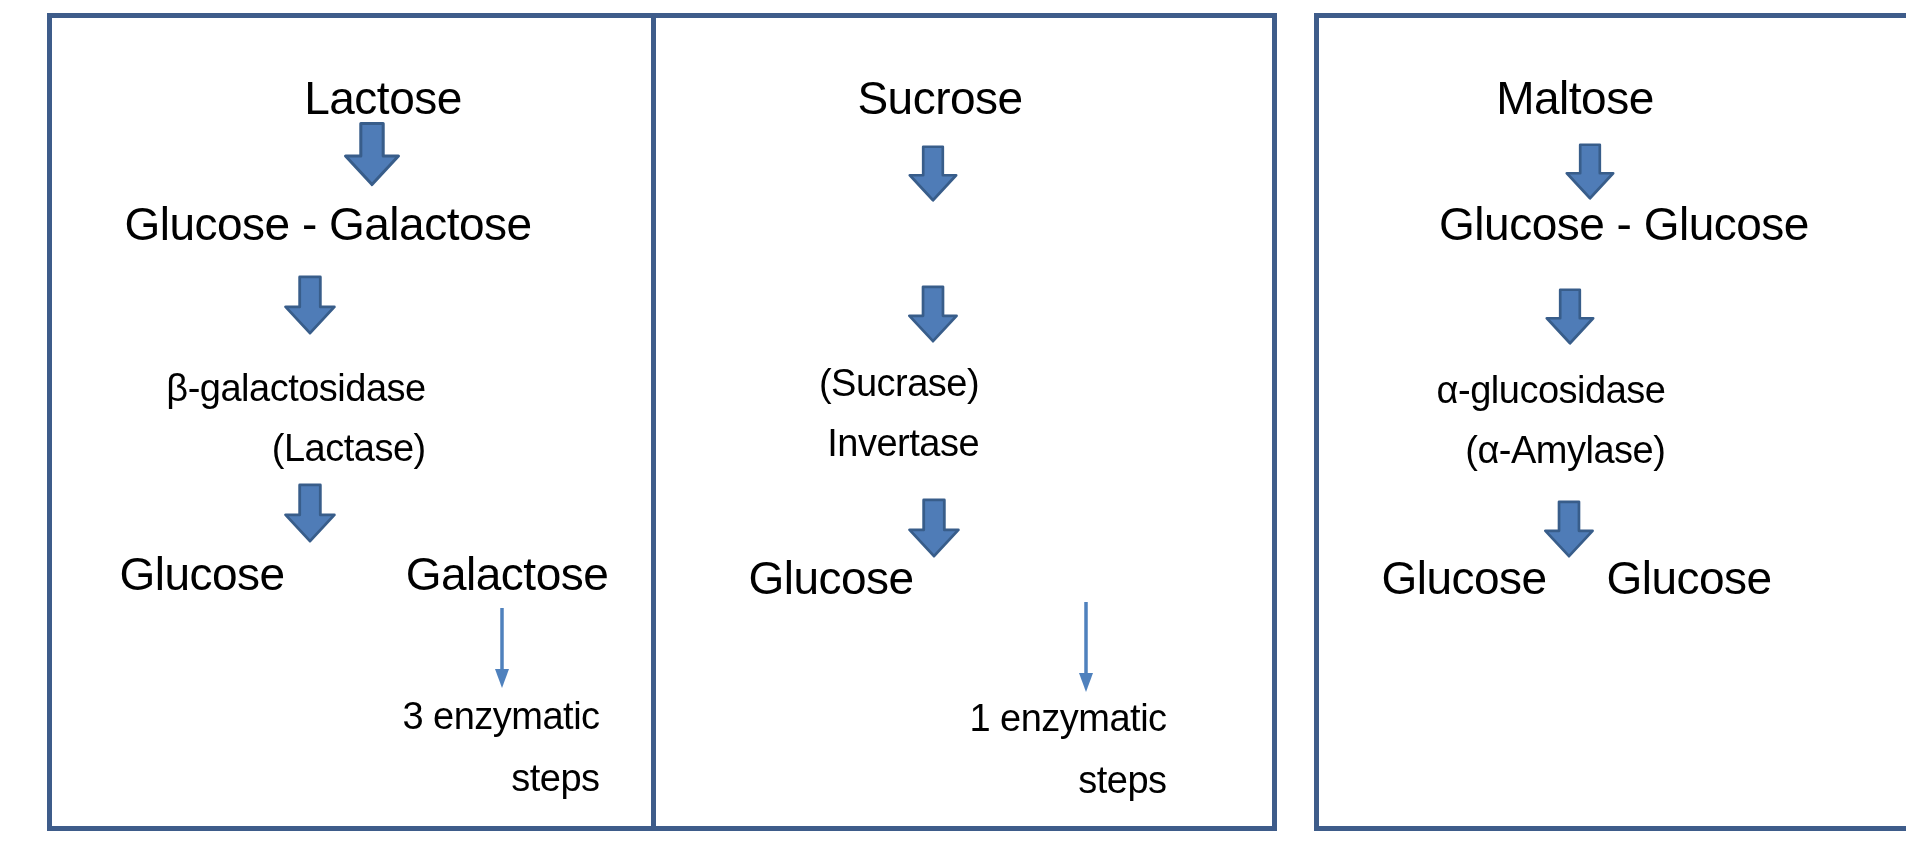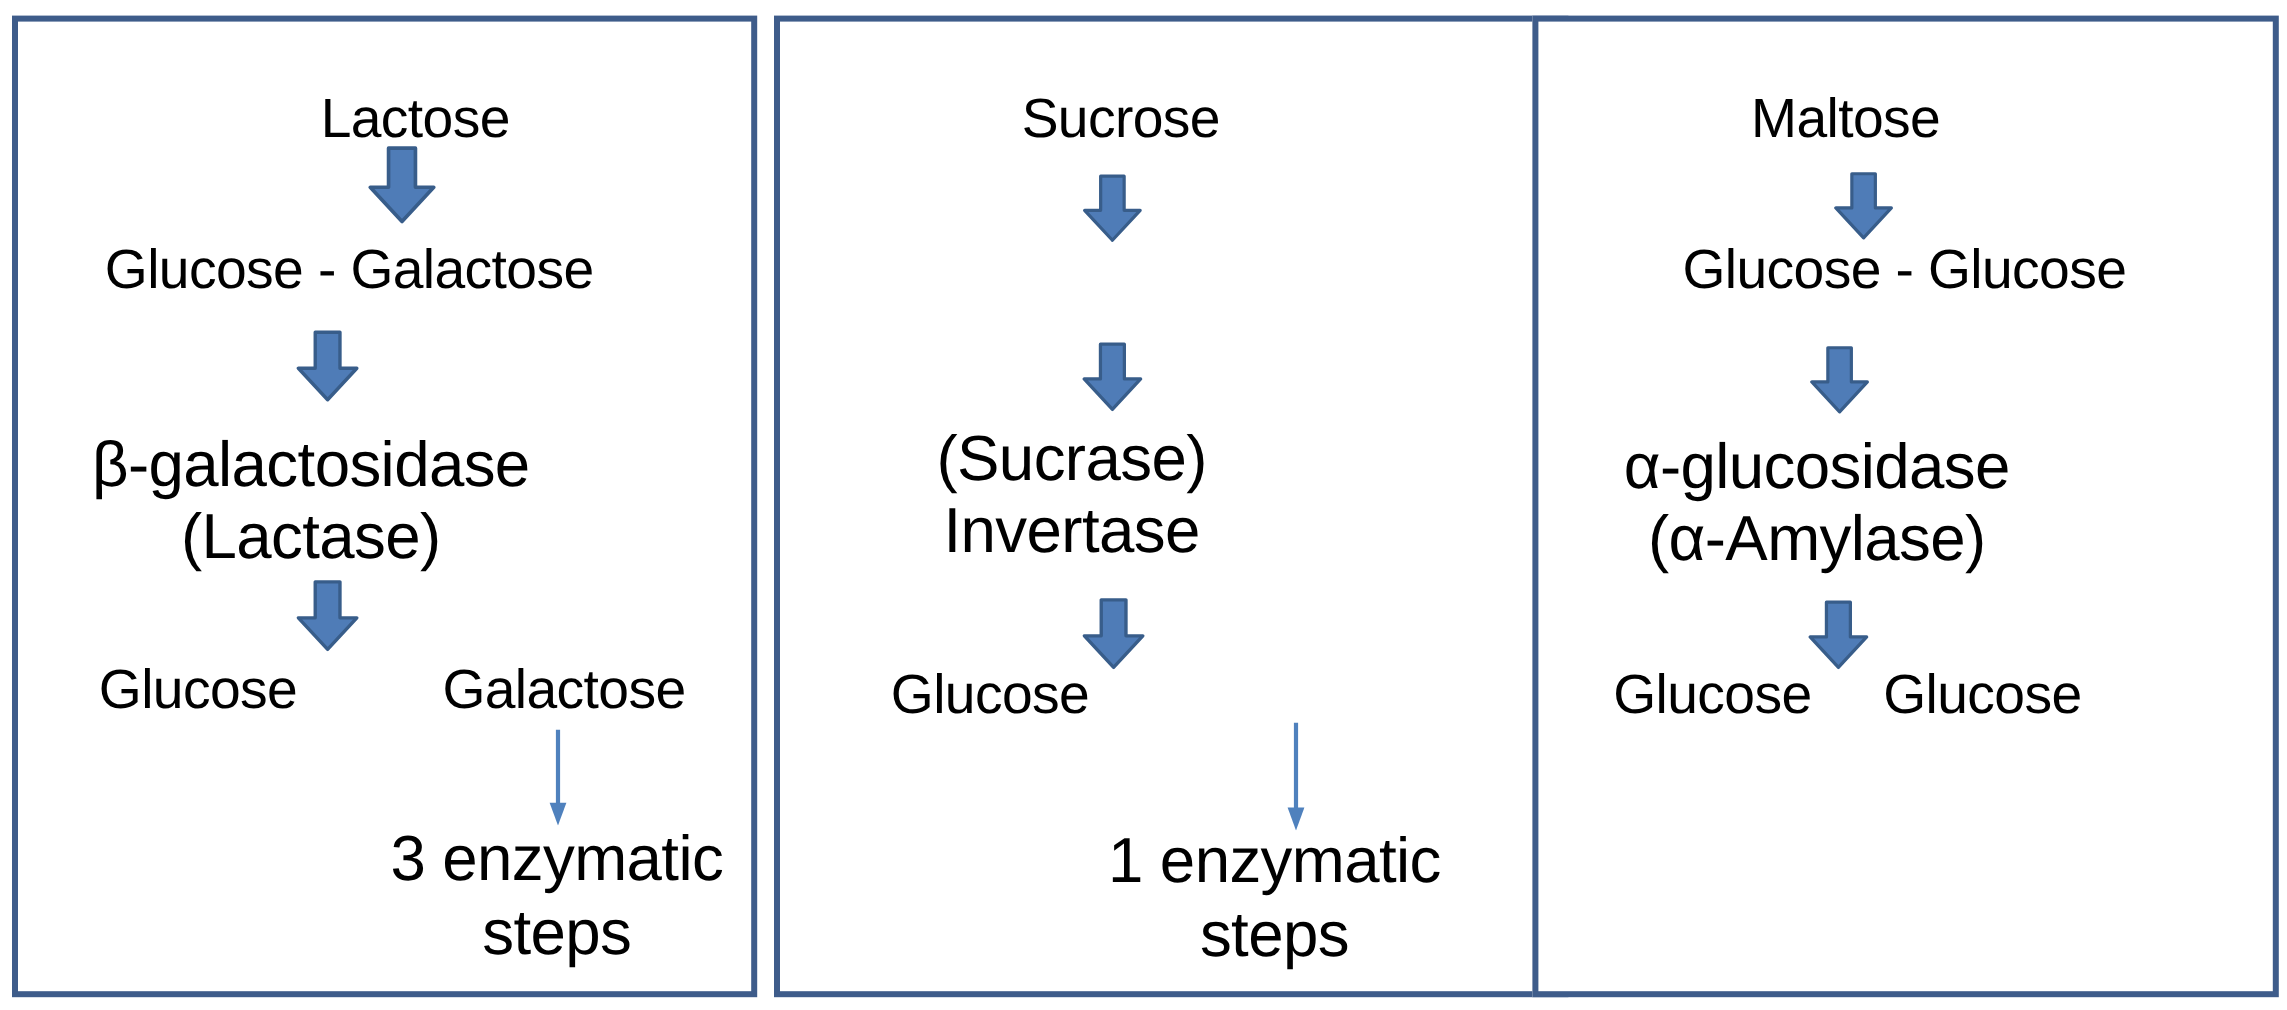--- a/index.html
+++ b/index.html
@@ -10,37 +10,38 @@
     font-family:"Liberation Sans", sans-serif;
     color:var(--text,#000);
     overflow:hidden;
   }
   .panel{
     position:absolute;
     top:13px;height:808px;
     border:5px solid var(--panel-border,#3E5C8A);
     background:var(--background,#fff);
     box-sizing:content-box;
+    margin-left:37px;
   }
   .panel-1{left:10px;width:611px;}
-  .panel-2{left:645px;width:616px;padding-left:36px;}
+  .panel-2{left:614px;width:616px;}
   .panel-3{left:1277px;width:612px;}
   .txt{
     position:absolute;
     font-size:46px;
     line-height:52px;
     white-space:nowrap;
     transform:translateX(-50%);
     letter-spacing:-0.5px;
   }
   .stack{
     position:absolute;
-    font-size:53px;
+    font-size:38px;
     line-height:60px;
-    text-align:center;
+    text-align:right;
     white-space:nowrap;
     transform:translateX(-50%);
     letter-spacing:-0.5px;
   }
   .note{
     line-height:62px;
   }
   .block-arrow,.thin-arrow{
     position:absolute;
     transform:translateX(-50%);

